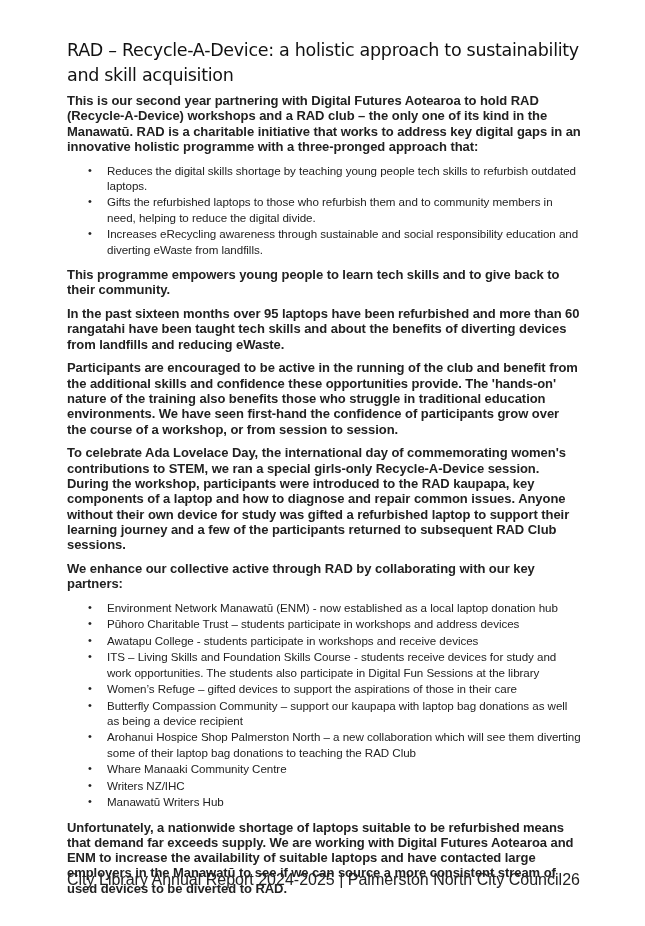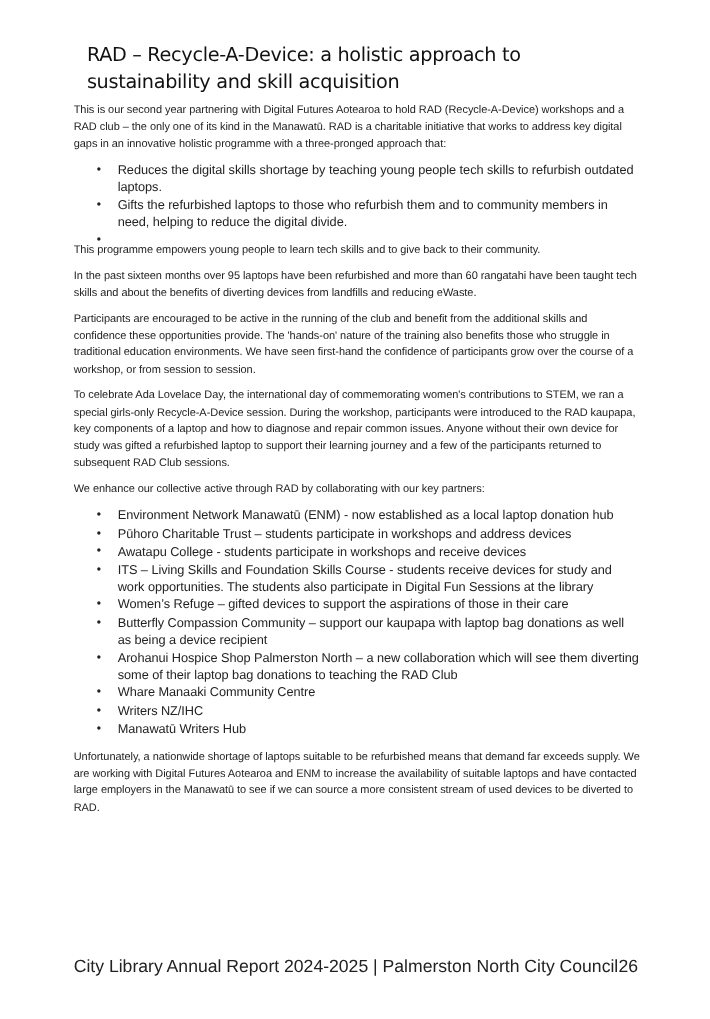--- a/index.html
+++ b/index.html
@@ -1,39 +1,39 @@
 <!DOCTYPE html>
 <html><head>
 <meta charset="utf-8">
 <style>
   html, body { margin: 0; padding: 0; background: #ffffff; }
   body { width: 645px; height: 926px; position: relative; overflow: hidden;
          font-family: "Liberation Sans", sans-serif; color: #222222; }
   .page { position: absolute; left: 67px; top: 38px; width: 515px; }
   h1 { font-family: "DejaVu Sans", sans-serif; font-weight: normal; font-size: 17.5px;
-       line-height: 24.5px; margin: 0 0 6px 12px; color: #111111; letter-spacing: -0.3px; }
-  p { margin: 0 0 8.5px 0; font-size: 10px; line-height: 15.3px; letter-spacing: -0.05px; }
+       line-height: 24.5px; margin: 0 0 6px 0; color: #111111; letter-spacing: -0.3px; }
+  p { margin: 0 0 8.5px 0; font-size: 13px; line-height: 15.3px; letter-spacing: -0.05px; font-weight: bold; }
   ul { list-style: none; margin: 4px 0 10px 0; padding: 0; }
   ul li { position: relative; padding-left: 40px; font-size: 11.6px; line-height: 15.3px;
           margin: 0 0 1.2px 0; letter-spacing: -0.05px; }
   ul li .bullet { position: absolute; left: 21px; top: 0; font-size: 11px; }
   .footer { position: absolute; left: 67px; top: 872px; width: 513px; font-size: 16px;
             line-height: 15px; display: flex; justify-content: space-between; color: #222; }
 </style>
 </head>
 <body>
 
 <div class="page">
   <h1>RAD – Recycle-A-Device: a holistic approach to sustainability and skill acquisition</h1>
   <p>This is our second year partnering with Digital Futures Aotearoa to hold RAD (Recycle-A-Device) workshops and a RAD club – the only one of its kind in the Manawatū. RAD is a charitable initiative that works to address key digital gaps in an innovative holistic programme with a three-pronged approach that:</p>
 
   <ul>
     <li><span class="bullet">•</span><span>Reduces the digital skills shortage by teaching young people tech skills to refurbish outdated laptops.</span></li>
     <li><span class="bullet">•</span><span>Gifts the refurbished laptops to those who refurbish them and to community members in need, helping to reduce the digital divide.</span></li>
-    <li><span class="bullet">•</span></li>
+    <li><span class="bullet">•</span><span>Increases eRecycling awareness through sustainable and social responsibility education and diverting eWaste from landfills.</span></li>
   </ul>
 
   <p>This programme empowers young people to learn tech skills and to give back to their community.</p>
   <p>In the past sixteen months over 95 laptops have been refurbished and more than 60 rangatahi have been taught tech skills and about the benefits of diverting devices from landfills and reducing eWaste.</p>
   <p>Participants are encouraged to be active in the running of the club and benefit from the additional skills and confidence these opportunities provide. The 'hands-on' nature of the training also benefits those who struggle in traditional education environments. We have seen first-hand the confidence of participants grow over the course of a workshop, or from session to session.</p>
   <p>To celebrate Ada Lovelace Day, the international day of commemorating women's contributions to STEM, we ran a special girls-only Recycle-A-Device session.  During the workshop, participants were introduced to the RAD kaupapa, key components of a laptop and how to diagnose and repair common issues.  Anyone without their own device for study was gifted a refurbished laptop to support their learning journey and a few of the participants returned to subsequent RAD Club sessions.</p>
   <p>We enhance our collective active through RAD by collaborating with our key partners:</p>
 
   <ul>
     <li><span class="bullet">•</span><span>Environment Network Manawatū (ENM) - now established as a local laptop donation hub</span></li>

